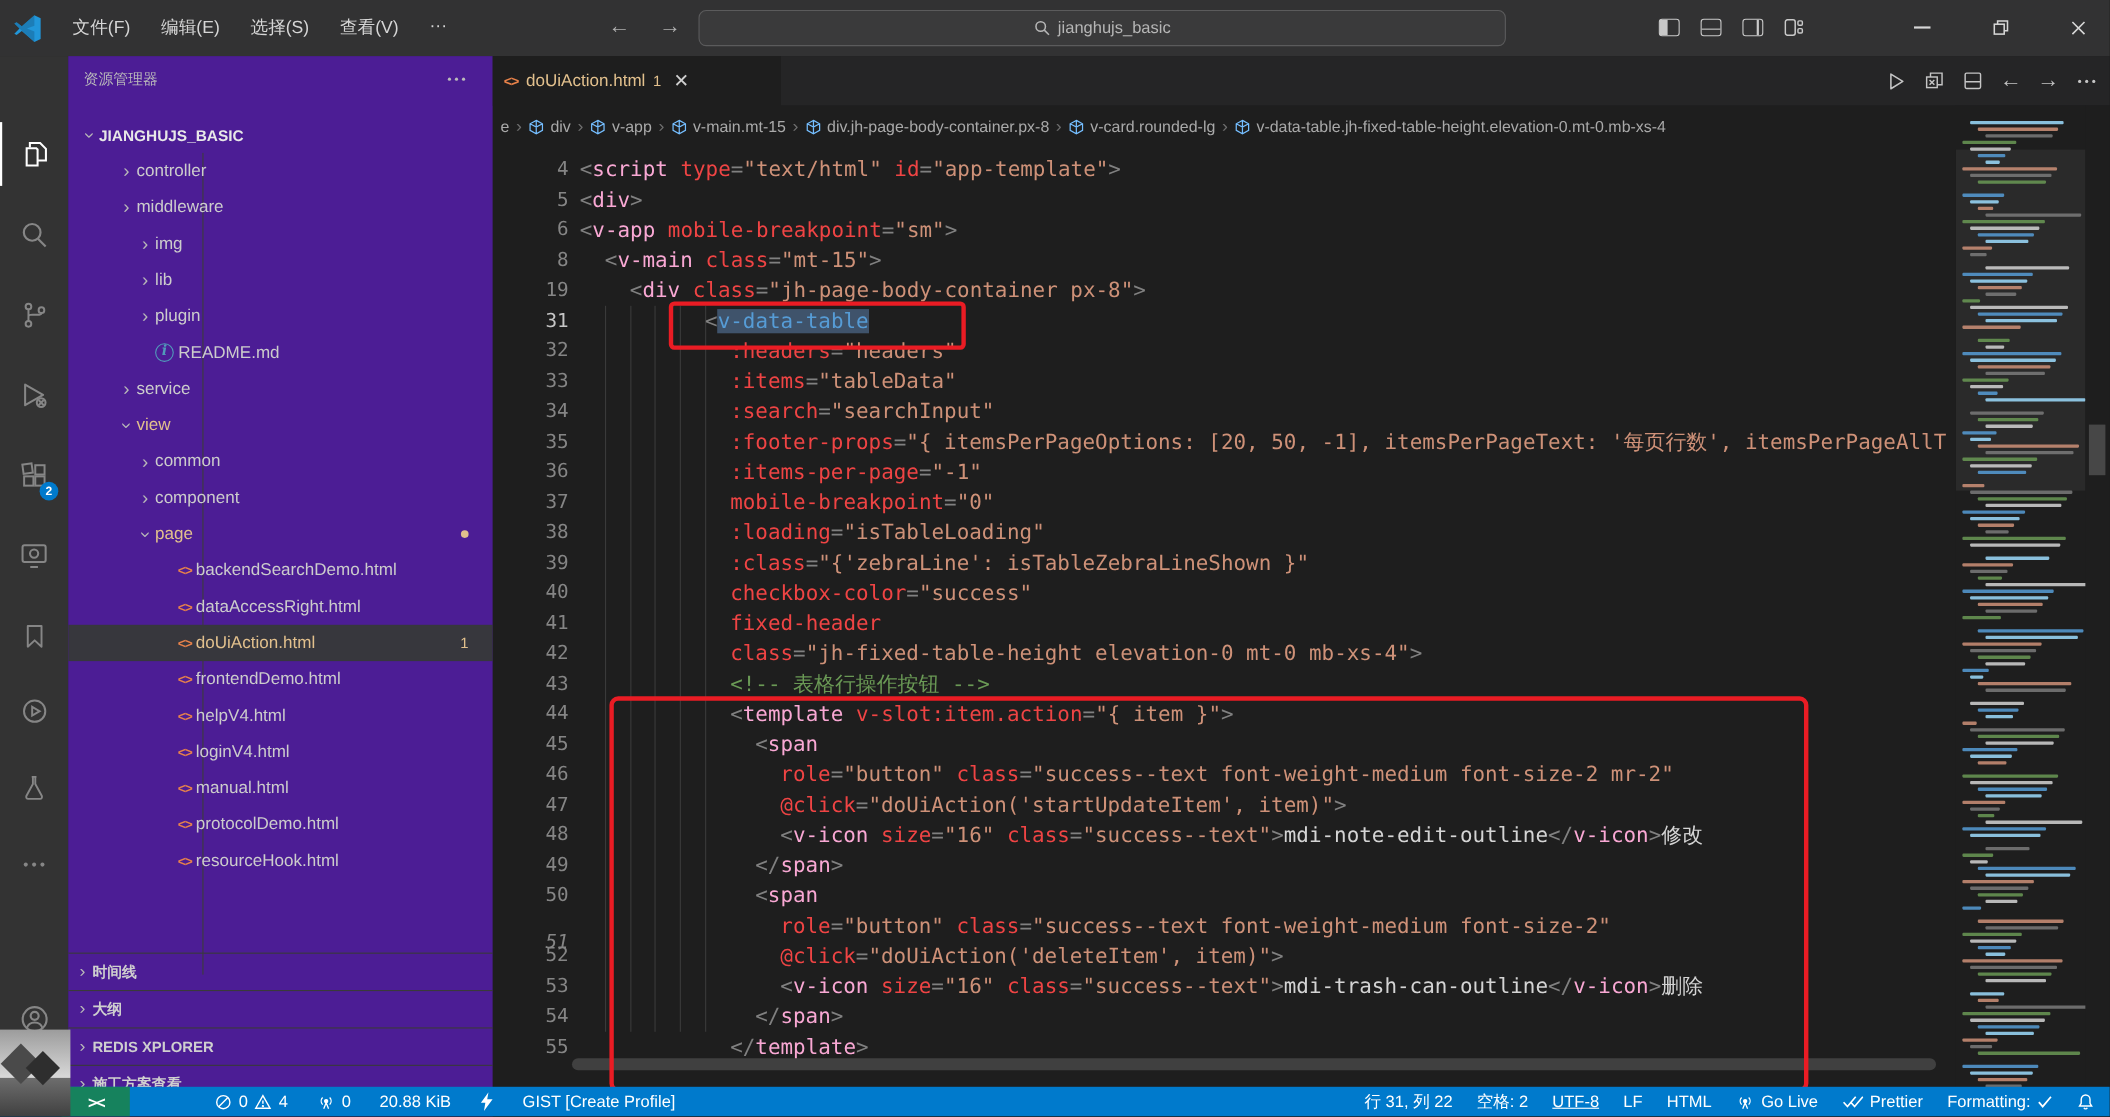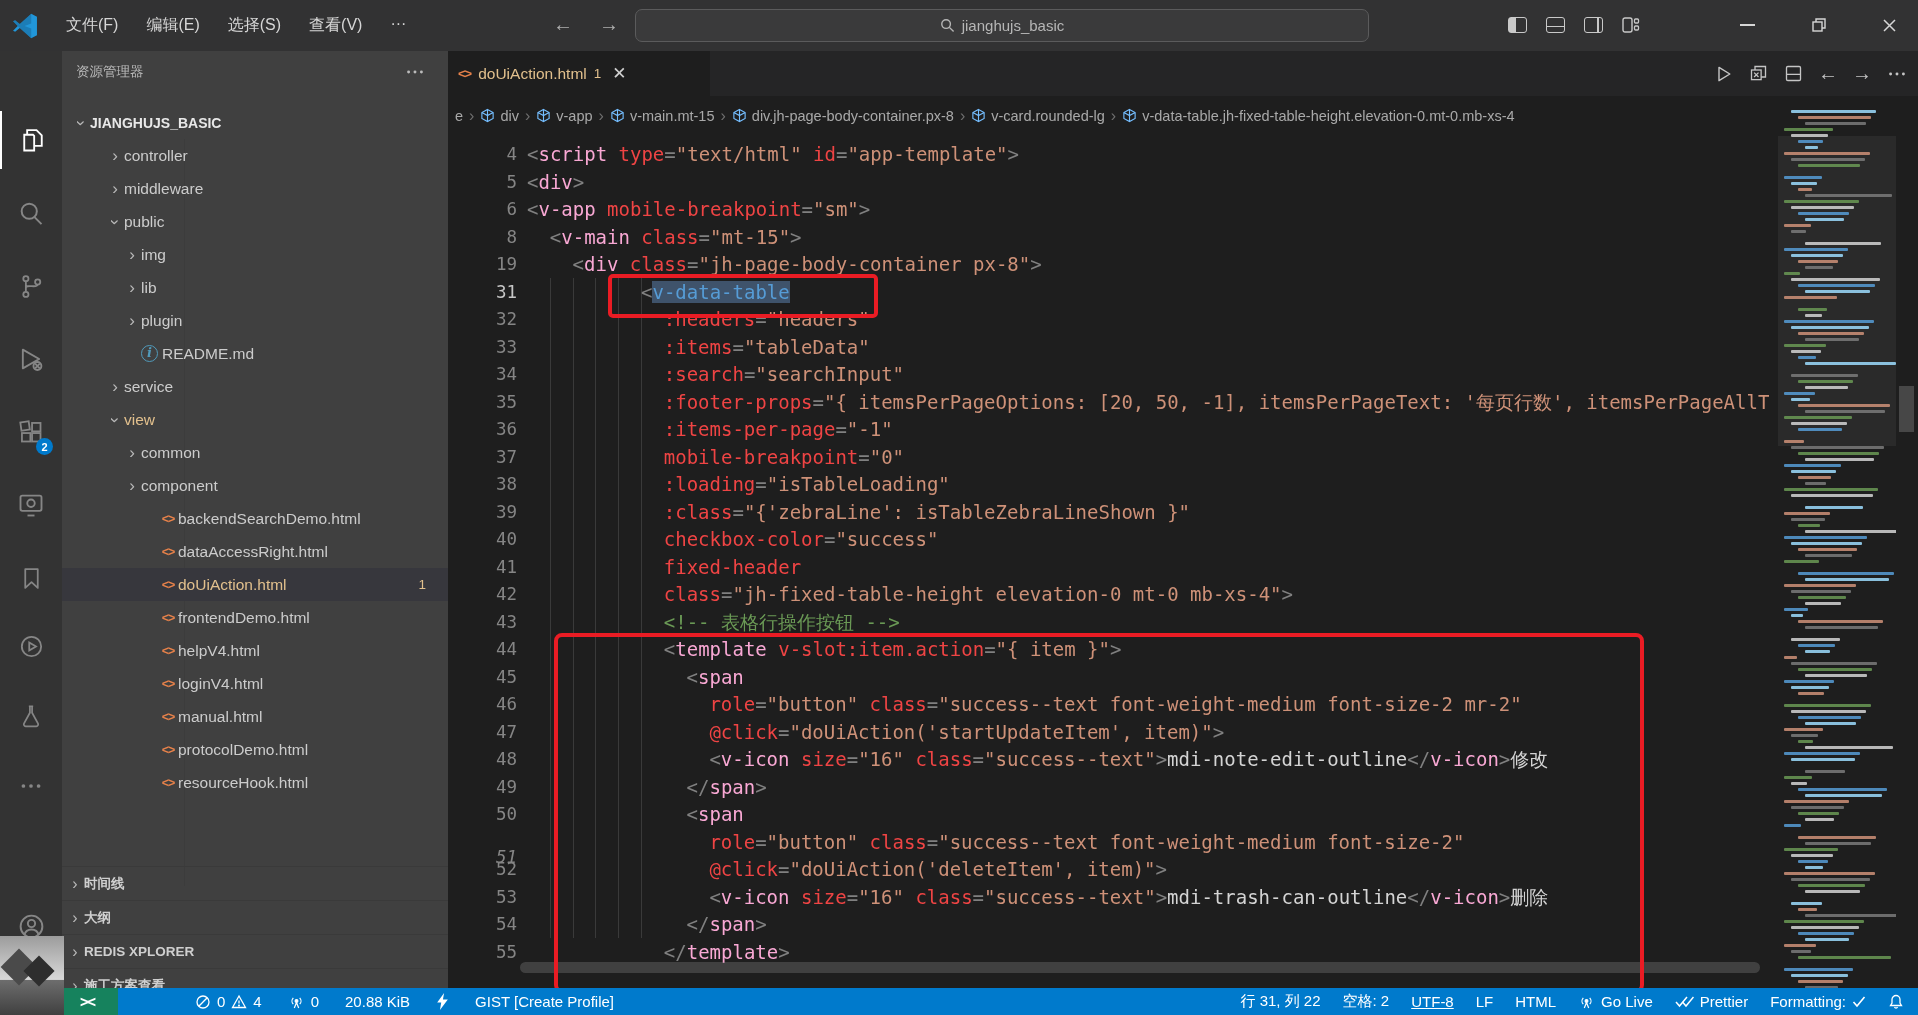--- a/index.html
+++ b/index.html
@@ -27,21 +27,21 @@
   .ab-item.active{color:#ffffff;border-left:2px solid #ffffff;}
   .ab-badge{position:absolute;right:9px;bottom:6px;background:#007acc;color:#fff;font-size:11px;min-width:17px;
       height:17px;border-radius:9px;display:flex;align-items:center;justify-content:center;font-weight:bold;}
 
   
   #watermark{left:0;top:936px;width:64px;height:79px;background:linear-gradient(180deg,#9c9c9c,#d8d8d8 55%,#6d6d6d 56%,#404040);
      z-index:60;overflow:hidden;}
   #watermark .rhomb{position:absolute;background:#4a4a4a;transform:rotate(45deg);}
 
   
-  #sidebar{left:62px;top:51px;width:386px;height:964px;background:#404040;overflow:hidden;}
+  #sidebar{left:62px;top:51px;width:386px;height:964px;background:#4c1d95;overflow:hidden;}
   #sidebar-header{height:42px;display:flex;align-items:center;padding:0 14px;color:#bbbbbb;font-size:13.5px;}
   #tree{position:absolute;left:0;top:55px;width:386px;}
   .row{height:33px;display:flex;align-items:center;position:relative;font-size:15.5px;color:#cccccc;}
   .row.sel{background:#37373d;}
   .row .twist{width:18px;text-align:center;color:#b8b8b8;font-size:17px;flex:none;}
   .twist.open{display:inline-block;transform:rotate(90deg);}
   .row .ficon{width:20px;flex:none;text-align:center;font-weight:bold;font-size:12.5px;letter-spacing:-1px;color:#e8824a;}
   .row .ficon.info{color:#519aba;font-family:"DejaVu Serif",serif;font-style:italic;font-weight:bold;font-size:13px;
       border:1.4px solid #519aba;border-radius:50%;width:15px;height:15px;line-height:14px;letter-spacing:0;margin-right:4px;}
   .row .lbl{white-space:nowrap;}
@@ -271,24 +271,20 @@
           <span class="lbl bold">JIANGHUJS_BASIC</span>
         </div>
         <div class="row" style="padding-left: 44px;">
           <span class="twist">›</span>
           <span class="lbl">controller</span>
         </div>
         <div class="row" style="padding-left: 44px;">
           <span class="twist">›</span>
           <span class="lbl">middleware</span>
         </div>
-        <div class="row" style="padding-left: 44px;">
-          <span class="twist open">›</span>
-          <span class="lbl">public</span>
-        </div>
         <div class="row" style="padding-left: 61px;">
           <span class="twist">›</span>
           <span class="lbl">img</span>
         </div>
         <div class="row" style="padding-left: 61px;">
           <span class="twist">›</span>
           <span class="lbl">lib</span>
         </div>
         <div class="row" style="padding-left: 61px;">
           <span class="twist">›</span>
@@ -307,20 +303,25 @@
           <span class="twist open">›</span>
           <span class="lbl mod">view</span>
         </div>
         <div class="row" style="padding-left: 61px;">
           <span class="twist">›</span>
           <span class="lbl">common</span>
         </div>
         <div class="row" style="padding-left: 61px;">
           <span class="twist">›</span>
           <span class="lbl">component</span>
+        </div>
+        <div class="row" style="padding-left: 61px;">
+          <span class="twist open">›</span>
+          <span class="lbl mod">page</span>
+          <span class="right dotmark"></span>
         </div>
         <div class="row" style="padding-left: 78px;">
           <span class="twist"></span>
           <span class="ficon">&lt;&gt;</span>
           <span class="lbl">backendSearchDemo.html</span>
         </div>
         <div class="row" style="padding-left: 78px;">
           <span class="twist"></span>
           <span class="ficon">&lt;&gt;</span>
           <span class="lbl">dataAccessRight.html</span>

